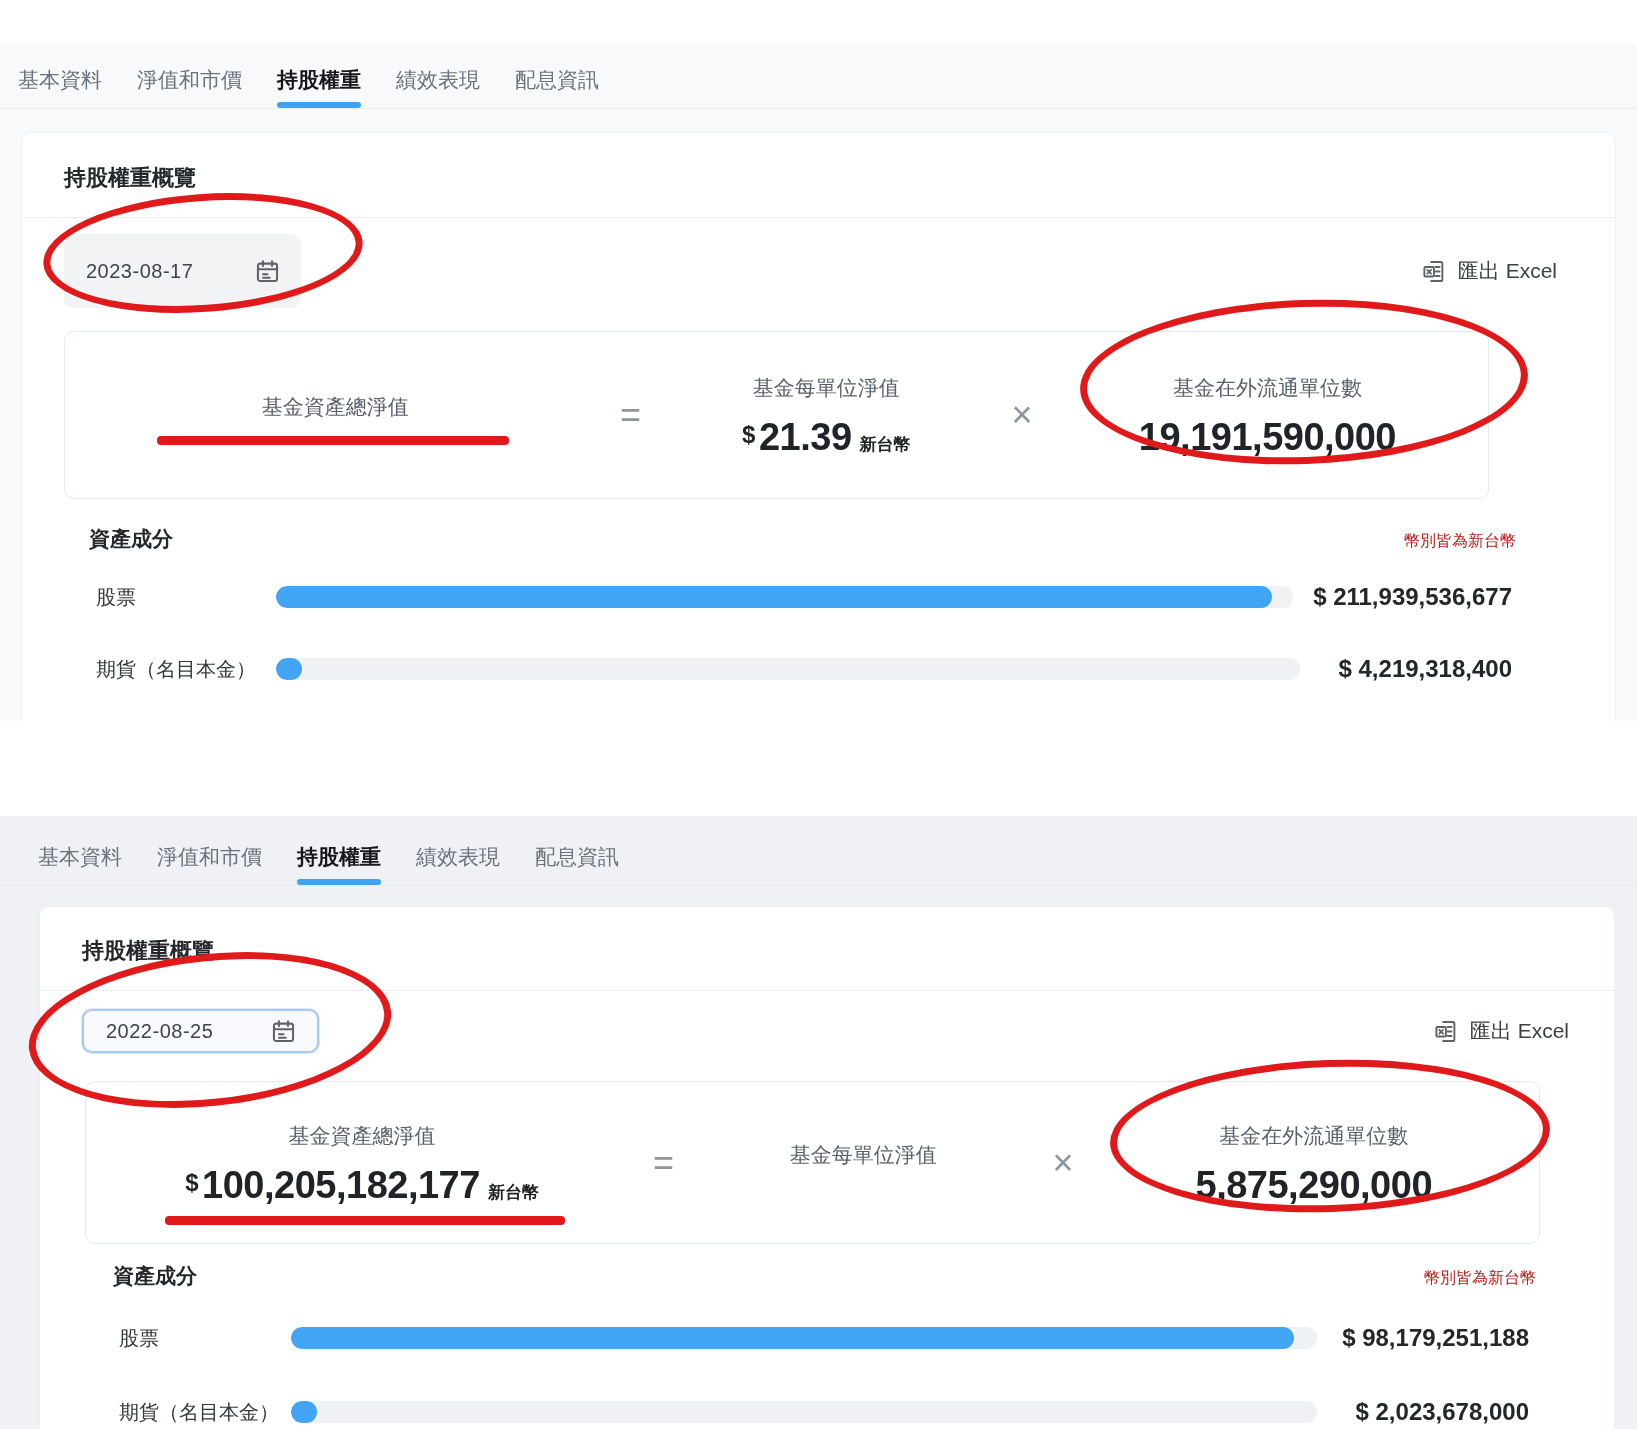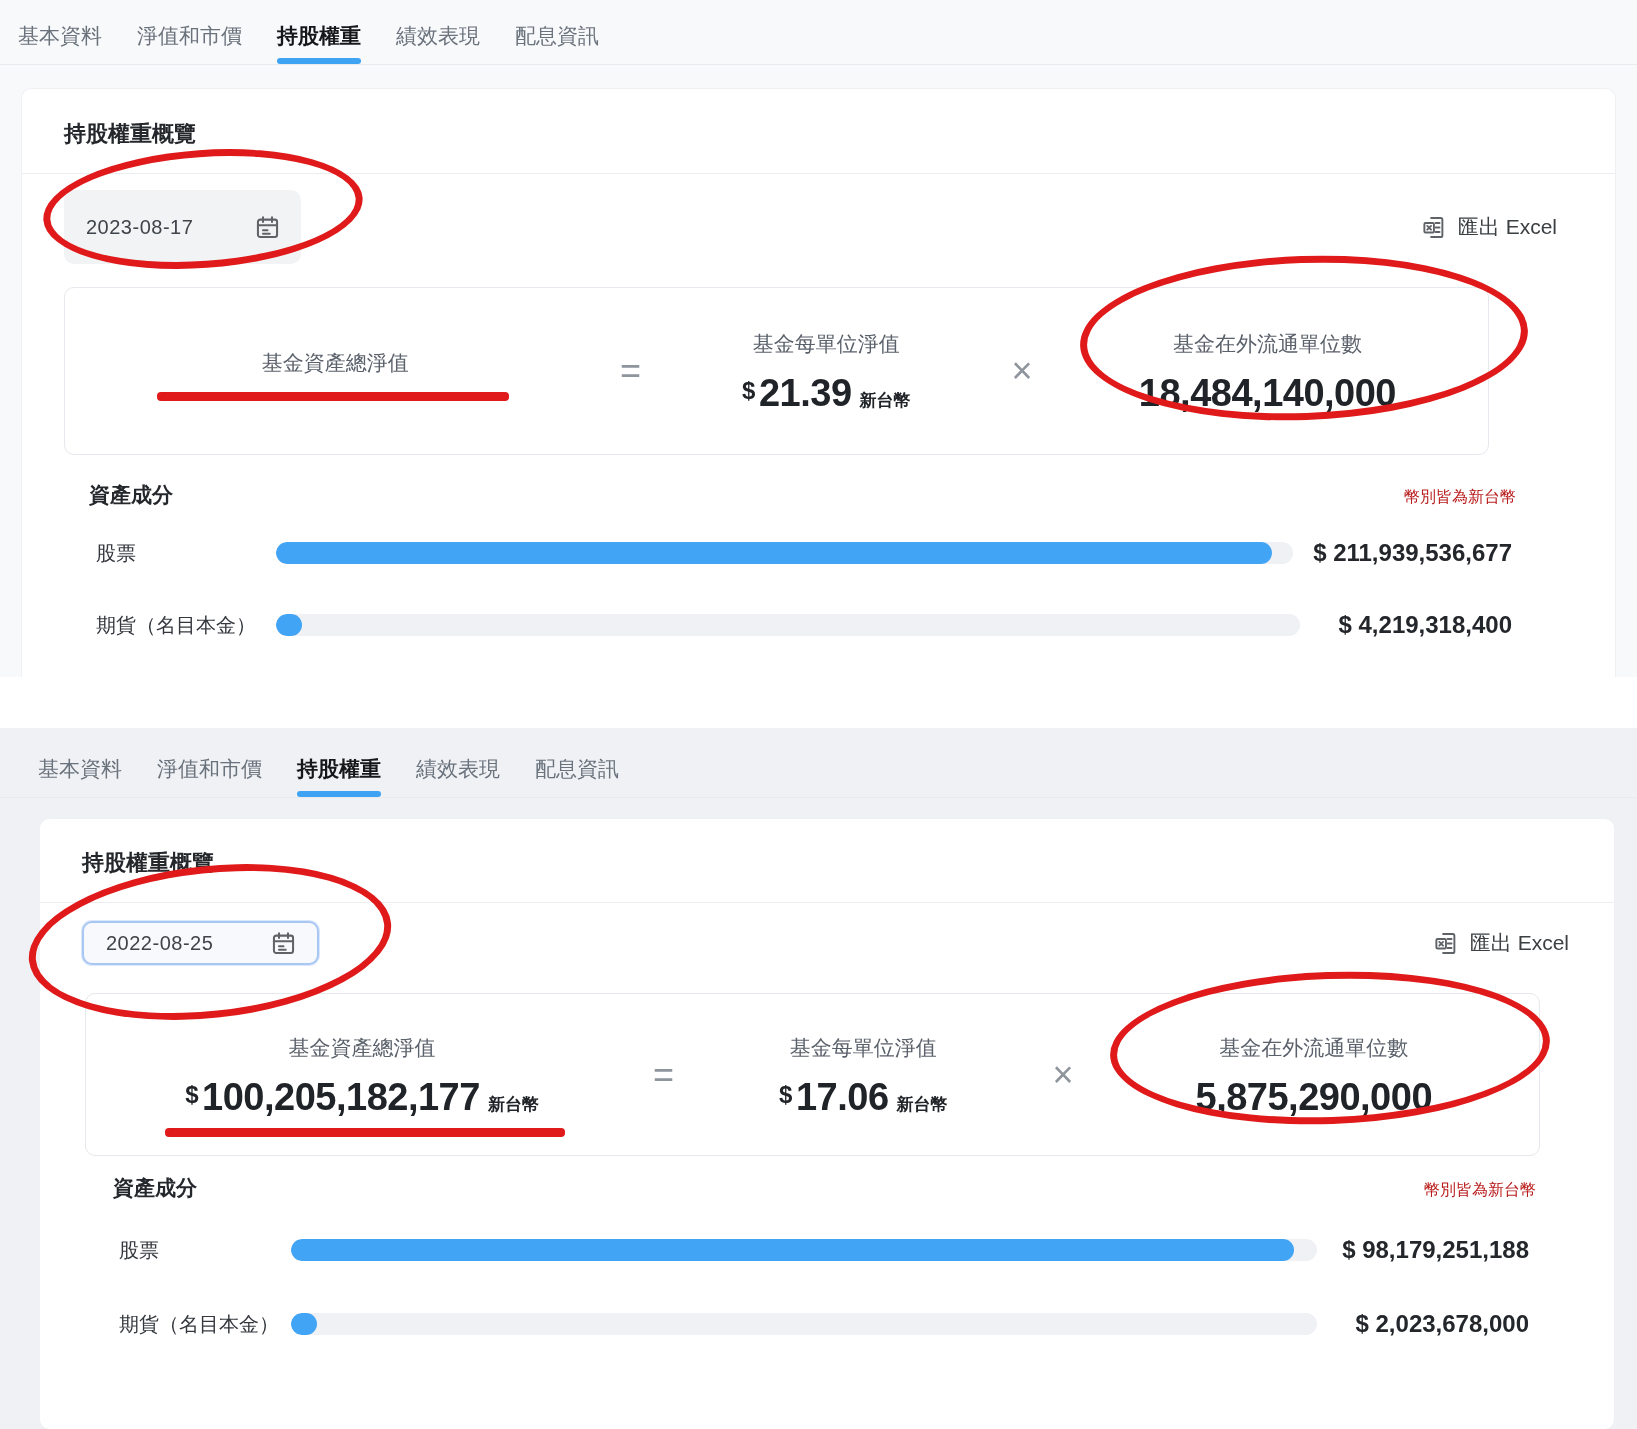--- a/index.html
+++ b/index.html
@@ -1,20 +1,20 @@
 <!DOCTYPE html>
 <html><head>
 <meta charset="utf-8">
 <style>
   html,body{margin:0;padding:0;}
   body{font-family:"Liberation Sans","DejaVu Sans",sans-serif;background:#fff;}
   #stage{position:relative;width:1637px;height:1429px;overflow:hidden;background:#fff;}
 
   
-  .panel{position:relative;box-sizing:border-box;}
+  .panel{position:relative;box-sizing:border-box;margin-top:44px;}
   .p1{height:728px;background:linear-gradient(to bottom,#f8f9fb 0,#f8f9fb 677px,#ffffff 677px);}
   .p2{height:701px;background:#eff1f5;}
 
   
   .tabs{display:flex;align-items:flex-end;padding:22px 0 0 18px;border-bottom:1px solid #e8eaee;}
   .p2 .tabs{padding-top:27px;padding-left:38px;}
   .tab{font-size:21px;color:#6a727c;padding-bottom:14px;margin-right:35px;position:relative;cursor:pointer;white-space:nowrap;}
   .tab.active{color:#15171a;font-weight:700;}
   .tab.active::after{content:"";position:absolute;left:0;right:0;bottom:0;height:6px;border-radius:3px;background:#3ea3f2;}
 
@@ -120,21 +120,21 @@
           <div class="flabel">基金資產總淨值</div>
         </div>
         <div class="fo">=</div>
         <div class="fcol fc2">
           <div class="flabel">基金每單位淨值</div>
           <div class="fval"><span class="cur">$</span><span>21.39</span><span class="unit">新台幣</span></div>
         </div>
         <div class="fo">×</div>
         <div class="fcol fc3">
           <div class="flabel">基金在外流通單位數</div>
-          <div class="fval"><span>18,484,140,000</span></div>
+          <div class="fval"><span>19,191,590,000</span></div>
         </div>
       </div>
 
       <div class="assets">
         <div class="assets-head">
           <span class="assets-title">資產成分</span>
           <span class="assets-note">幣別皆為新台幣</span>
         </div>
         <div class="arow r1">
           <span class="alabel">股票</span>
@@ -197,21 +197,20 @@
       </div>
 
       <div class="formula">
         <div class="fcol fc1">
           <div class="flabel">基金資產總淨值</div>
           <div class="fval"><span class="cur">$</span><span>100,205,182,177</span><span class="unit">新台幣</span></div>
         </div>
         <div class="fo">=</div>
         <div class="fcol fc2">
           <div class="flabel">基金每單位淨值</div>
-          <div class="fval"><span class="cur">$</span><span>17.06</span><span class="unit">新台幣</span></div>
         </div>
         <div class="fo">×</div>
         <div class="fcol fc3">
           <div class="flabel">基金在外流通單位數</div>
           <div class="fval"><span>5,875,290,000</span></div>
         </div>
       </div>
 
       <div class="assets">
         <div class="assets-head">

